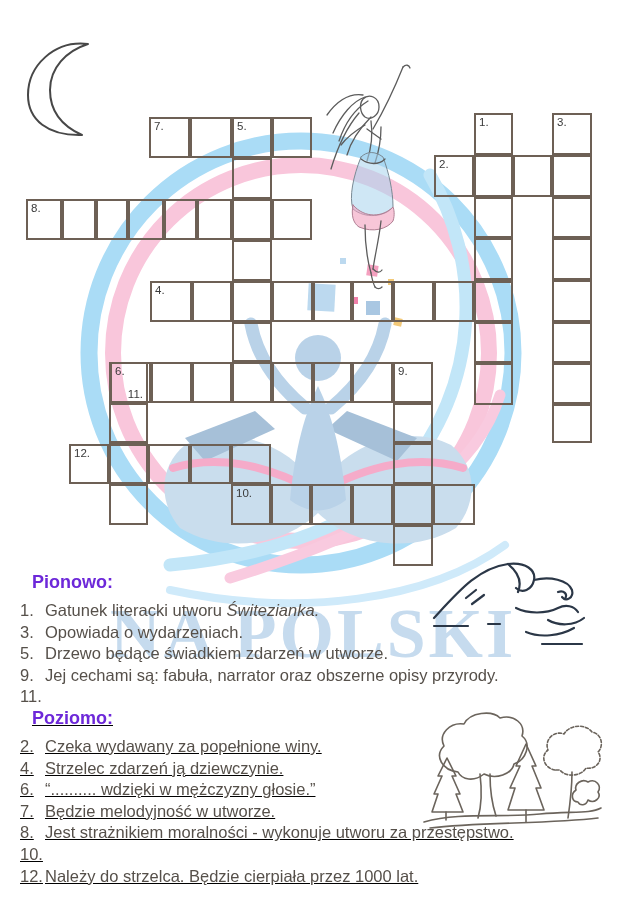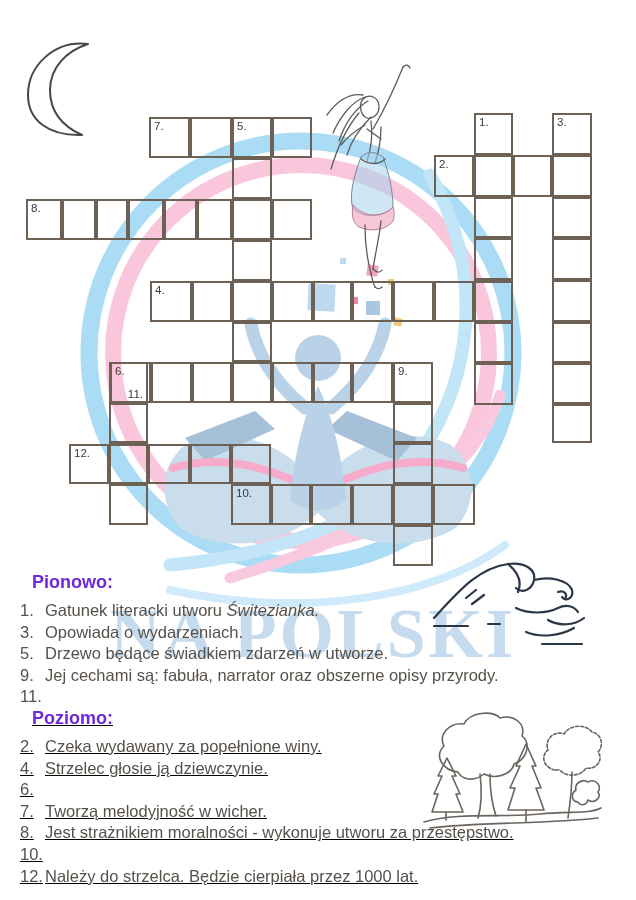--- a/index.html
+++ b/index.html
@@ -265,28 +265,29 @@
   </div>
   <div class="section sec-poziomo">
     <div class="sec-header">Poziomo:</div>
     <div class="clues">
         <div class="clue">
           <span class="num">2.</span>
           <span class="txt">Czeka wydawany za popełnione winy.</span>
         </div>
         <div class="clue">
           <span class="num">4.</span>
-          <span class="txt">Strzelec głosie ją dziewczynie.</span>
+          <span class="txt">Strzelec zdarzeń ją dziewczynie.</span>
         </div>
         <div class="clue">
           <span class="num">6.</span>
+          <span class="txt">“.......... wdzięki w mężczyzny głosie.”</span>
         </div>
         <div class="clue">
           <span class="num">7.</span>
-          <span class="txt">Tworzą melodyjność w wicher.</span>
+          <span class="txt">Będzie melodyjność w utworze.</span>
         </div>
         <div class="clue">
           <span class="num">8.</span>
           <span class="txt">Jest strażnikiem moralności - wykonuje utworu za przestępstwo.</span>
         </div>
         <div class="clue">
           <span class="num">10.</span>
         </div>
         <div class="clue">
           <span class="num">12.</span>

